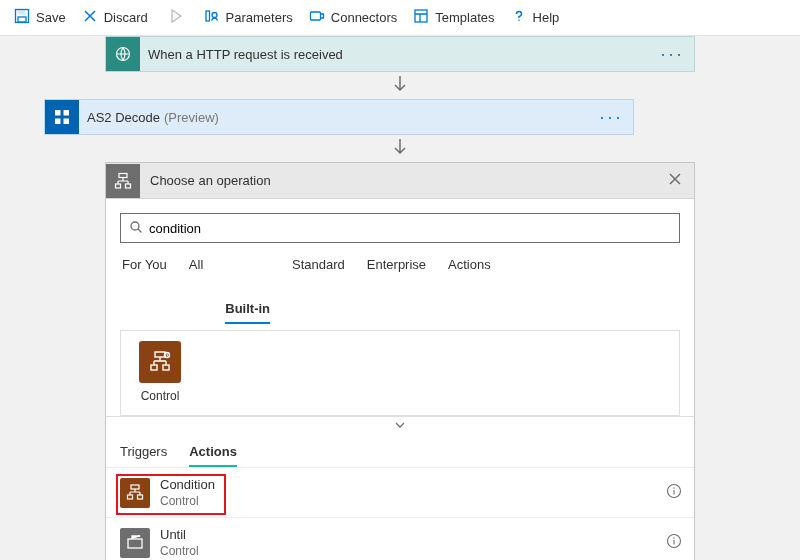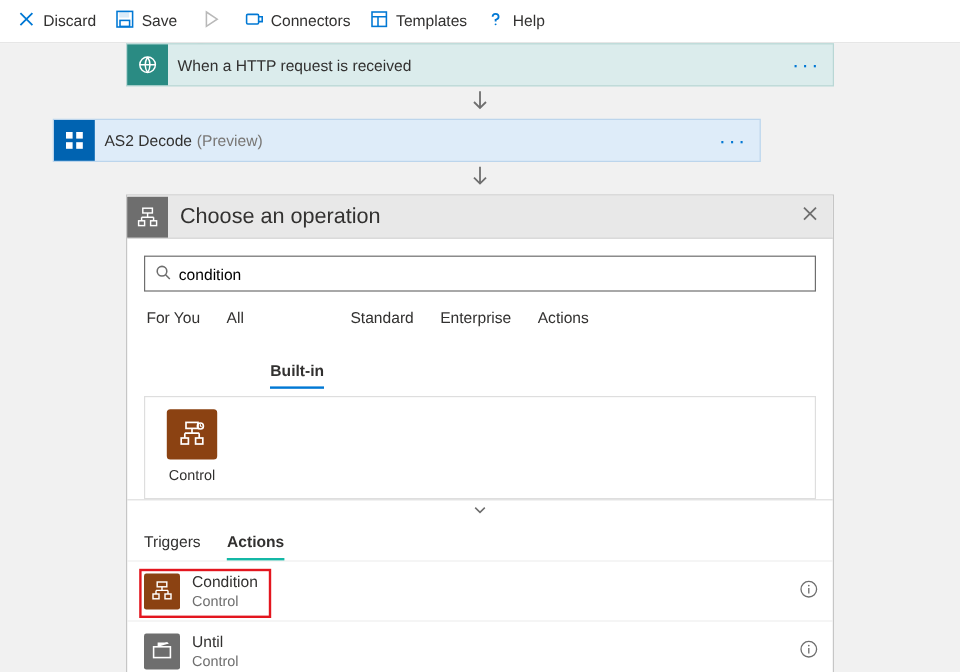--- a/index.html
+++ b/index.html
@@ -92,21 +92,21 @@
     border-bottom: 1px solid #d5d5d5;
   }
   .op-header .icon-box {
     width: 34px;
     height: 34px;
     background: #6e6e6e;
     display: flex;
     align-items: center;
     justify-content: center;
   }
-  .op-header .htitle { padding-left: 10px; font-size: 18px; }
+  .op-header .htitle { padding-left: 10px; font-size: 13px; }
   .op-header .close {
     margin-left: auto;
     padding: 0 12px;
     color: #6e6e6e;
     font-size: 16px;
     cursor: pointer;
   }
   .op-body { padding: 14px 14px 0 14px; }
   .search {
     display: flex;
@@ -205,43 +205,53 @@
     border: 2px solid #e3161f;
     pointer-events: none;
   }
 </style>
 </head>
 <body>
 
 <div class="toolbar">
   <button class="toolbar-btn">
     <span>
-      <svg viewBox="0 0 16 16" stroke="#0178d4" stroke-width="1.5">
-          <path d="M3 3 L13 13 M13 3 L3 13"></path>
-        </svg>
-    </span>
-    <span>Discard</span>
-  </button>
-  <button class="toolbar-btn">
-    <span>
       <svg viewBox="0 0 16 16" fill="none" stroke="#0178d4" stroke-width="1.3">
           <rect x="1.5" y="1.5" width="13" height="13"></rect>
           <rect x="4" y="1.5" width="7" height="4.5" fill="#0178d4" opacity="0.15"></rect>
           <rect x="4" y="9" width="8" height="5" fill="none"></rect>
         </svg>
     </span>
     <span>Save</span>
   </button>
+  <button class="toolbar-btn">
+    <span>
+      <svg viewBox="0 0 16 16" stroke="#0178d4" stroke-width="1.5">
+          <path d="M3 3 L13 13 M13 3 L3 13"></path>
+        </svg>
+    </span>
+    <span>Discard</span>
+  </button>
   <button class="toolbar-btn disabled">
     <span>
       <svg viewBox="0 0 16 16" fill="none" stroke="#808080" stroke-width="1.3">
           <path d="M4 2 L13 8 L4 14 Z"></path>
         </svg>
     </span>
     <span>Run</span>
+  </button>
+  <button class="toolbar-btn">
+    <span>
+      <svg viewBox="0 0 16 16" fill="none" stroke="#0178d4" stroke-width="1.3">
+          <rect x="2" y="3" width="3.5" height="10"></rect>
+          <circle cx="10.5" cy="7" r="2.5"></circle>
+          <path d="M7.5 12.5 Q8.5 10 10.5 10 Q12.5 10 13.5 12.5"></path>
+        </svg>
+    </span>
+    <span>Parameters</span>
   </button>
   <button class="toolbar-btn">
     <span>
       <svg viewBox="0 0 16 16" fill="none" stroke="#0178d4" stroke-width="1.3">
           <rect x="1.5" y="4" width="10" height="8" rx="1"></rect>
           <path d="M11.5 6 H14.5 V10 H11.5"></path>
         </svg>
     </span>
     <span>Connectors</span>
   </button>

